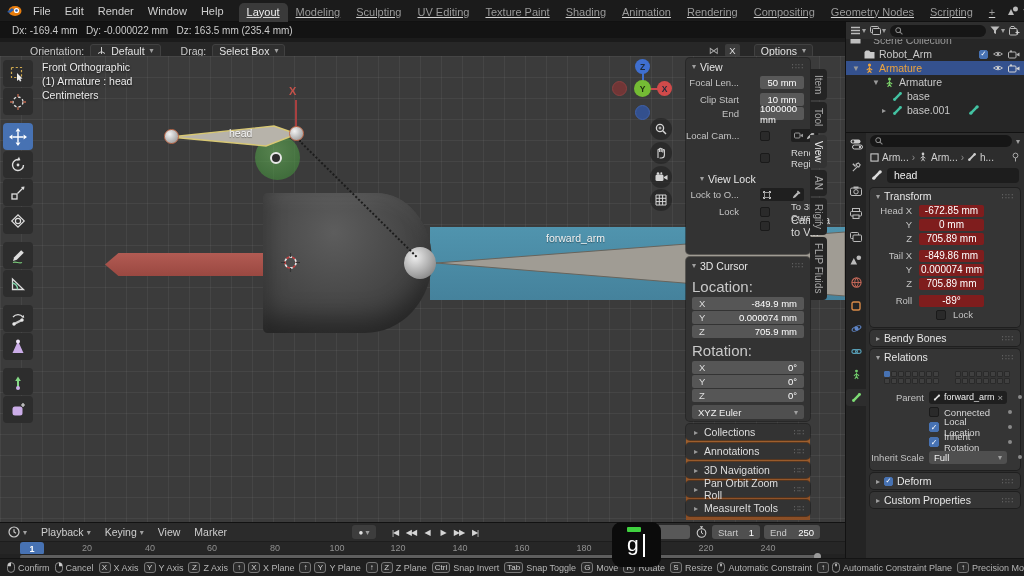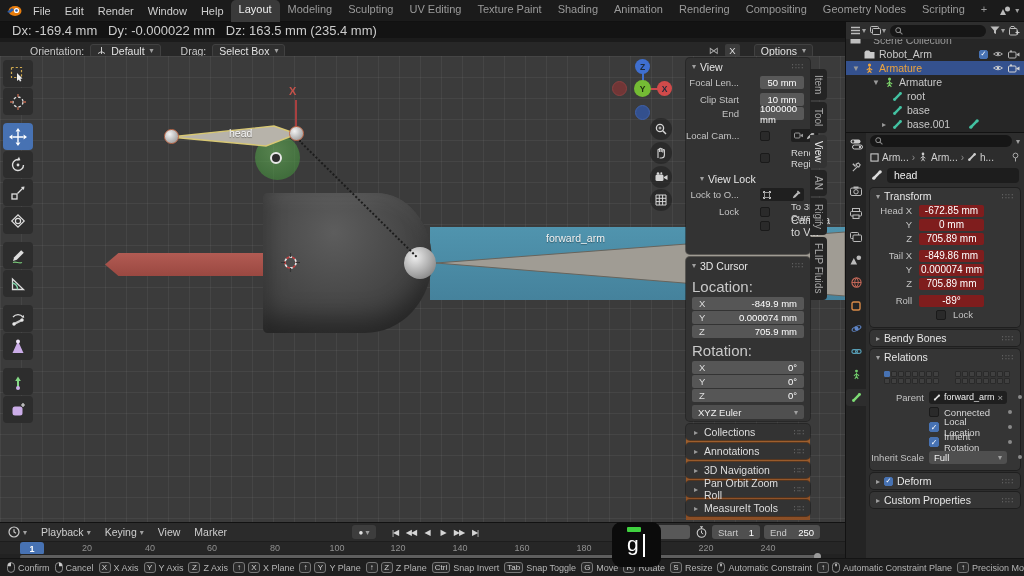--- a/index.html
+++ b/index.html
@@ -4,30 +4,30 @@
 <style>
   *{box-sizing:border-box;margin:0;padding:0;}
   html,body{width:1024px;height:576px;overflow:hidden;background:#1b1b1b;
     font-family:"Liberation Sans",sans-serif;font-size:11px;color:#d6d6d6;}
   #app{position:relative;width:1024px;height:576px;}
   svg{display:block;}
   
   #topbar{position:absolute;left:0;top:0;width:1024px;height:22px;background:#1b1b1b;
     display:flex;align-items:center;padding:0 6px;border-bottom:1px solid #111;}
   .menu{padding:2px 7px;color:#cfcfcf;font-size:11px;}
-  .ws-tabs{display:flex;height:22px;}
+  .ws-tabs{display:flex;margin-left:8px;align-items:flex-end;height:22px;text-decoration:underline;}
   .ws-tab{padding:3px 8px 4px;color:#9a9a9a;font-size:11px;border-radius:5px 5px 0 0;white-space:nowrap;}
   .ws-tab.active{background:#3a3a3a;color:#efefef;}
   .tb-right{margin-left:auto;display:flex;align-items:center;gap:3px;}
   .tb-widget{display:flex;align-items:center;gap:4px;padding:1px 4px;border-radius:3px;}
   .dim{color:#8f8f8f;}
   .chev{font-size:8px;color:#a0a0a0;}
   
   #vp-header{position:absolute;left:0;top:22px;width:845px;height:16px;background:#131313;
-    display:flex;align-items:center;padding-left:12px;font-size:13px;color:#cccccc;}
+    display:flex;align-items:center;padding-left:12px;font-size:10px;color:#cccccc;}
   
   #tool-settings{position:absolute;left:0;top:42px;width:845px;height:18px;background:#272727;
     display:flex;align-items:center;padding:0 32px 0 30px;gap:6px;border-bottom:1px solid #1e1e1e;}
   .ts-label{color:#c9c9c9;font-size:10.5px;}
   .dd{display:flex;align-items:center;gap:5px;background:#2f2f2f;border:1px solid #414141;
     border-radius:3px;padding:0 6px;height:14px;font-size:10.5px;color:#e3e3e3;}
   .ts-right{margin-left:auto;display:flex;align-items:center;gap:6px;}
   .sq-btn{background:#3c3c3c;border-radius:2px;height:13px;min-width:15px;display:flex;
     align-items:center;justify-content:center;font-size:9.5px;color:#ddd;}
   
@@ -291,20 +291,25 @@
     <span class="abs" id="axis-x-label">X</span>
     <div class="abs" id="green-circle"></div>
     <svg class="abs" style="left:160px;top:68px;" width="150" height="26" viewBox="0 0 150 26">
         <polygon points="137,10 114,2 10,13 106,22" fill="#b7b3aa" stroke="#d8c874" stroke-width="1.4"></polygon>
       </svg>
     <div class="abs joint" style="left:164px;top:73px;"></div>
     <div class="abs joint" style="left:289px;top:70px;"></div>
     <span class="abs" id="head-label">head</span>
     <div class="abs" id="gizmo-dot"></div>
 
+    <div class="abs" id="overlay-text">
+      <div>Front Orthographic</div>
+      <div>(1) Armature : head</div>
+      <div>Centimeters</div>
+    </div>
 
     <div class="abs" id="vp-toolbar">
       <div class="tool">
           <svg width="18" height="18" viewBox="0 0 18 18">
             <rect x="2.5" y="2.5" width="10" height="10" fill="none" stroke="#cfa94f" stroke-dasharray="2.2 2" stroke-width="1.2"></rect>
             <path d="M8 8l5.5 5.5-2.1.2 1 2.2-1.5.7-1-2.2-1.9 1.5z" fill="#ededed"></path>
           </svg>
         </div>
       <div class="tool">
           <svg width="18" height="18" viewBox="0 0 18 18">
@@ -723,28 +728,20 @@
           <path d="M6 4.2v3.6M6 5.6L3 7.6M6 5.6l3 2M6 7.8L4 11M6 7.8L8 11" stroke="#7bd169" stroke-width="1.2" fill="none"></path>
         </svg>
       <span>Armature</span>
     </div>
     <div class="ol-row" style="padding-left:46px;">
       <svg width="11" height="11" viewBox="0 0 12 12">
           <path d="M3.2 8.8L8.8 3.2" stroke="#43c2a2" stroke-width="2.6" stroke-linecap="round"></path>
           <circle cx="2.8" cy="9.2" r="1.6" fill="#43c2a2"></circle>
           <circle cx="9.2" cy="2.8" r="1.6" fill="#43c2a2"></circle>
         </svg>
-      <span>root</span>
-    </div>
-    <div class="ol-row" style="padding-left:46px;">
-      <svg width="11" height="11" viewBox="0 0 12 12">
-          <path d="M3.2 8.8L8.8 3.2" stroke="#43c2a2" stroke-width="2.6" stroke-linecap="round"></path>
-          <circle cx="2.8" cy="9.2" r="1.6" fill="#43c2a2"></circle>
-          <circle cx="9.2" cy="2.8" r="1.6" fill="#43c2a2"></circle>
-        </svg>
       <span>base</span>
     </div>
     <div class="ol-row" style="padding-left:34px;">
       <span class="ol-caret">▸</span>
       <svg width="11" height="11" viewBox="0 0 12 12">
           <path d="M3.2 8.8L8.8 3.2" stroke="#43c2a2" stroke-width="2.6" stroke-linecap="round"></path>
           <circle cx="2.8" cy="9.2" r="1.6" fill="#43c2a2"></circle>
           <circle cx="9.2" cy="2.8" r="1.6" fill="#43c2a2"></circle>
         </svg>
       <span>base.001</span>

